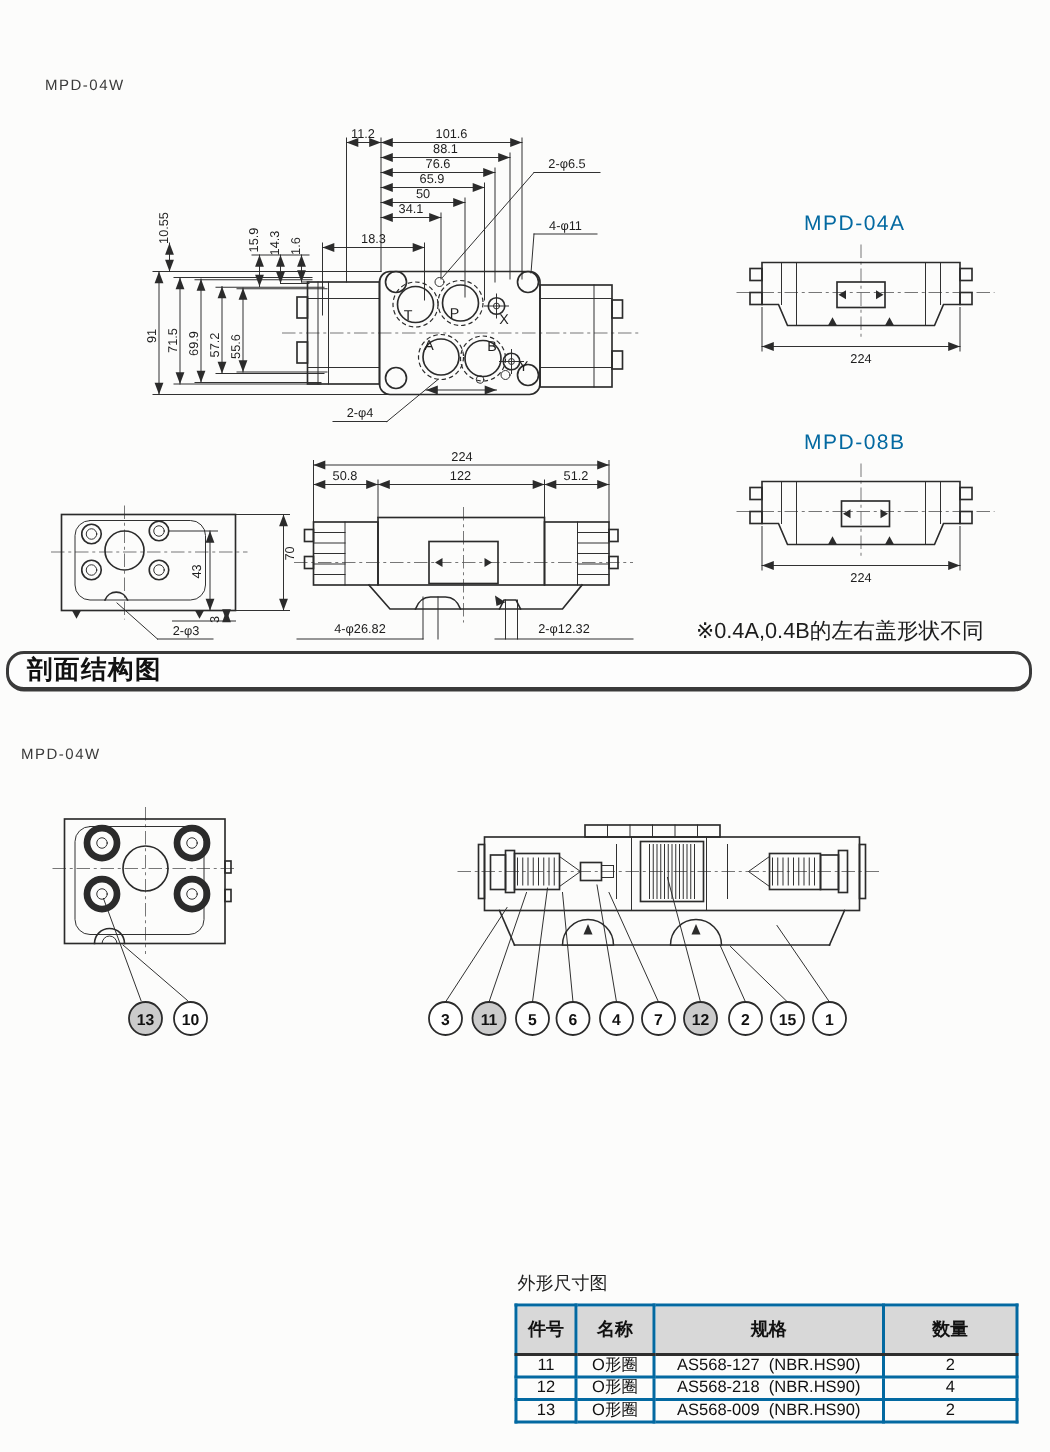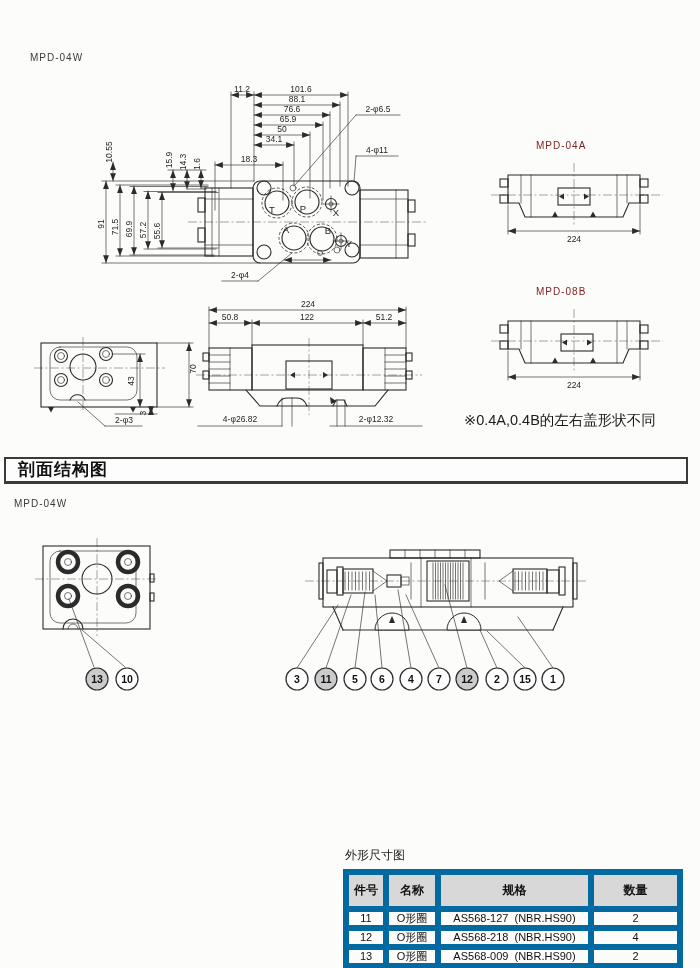--- a/index.html
+++ b/index.html
@@ -2,37 +2,37 @@
 <html><head>
 <meta charset="utf-8">
 <style>
   html,body{margin:0;padding:0;background:#e8e8e8;}
   .page{position:relative;width:700px;height:968px;background:#fcfcfb;overflow:hidden;
         font-family:"Liberation Sans","DejaVu Sans",sans-serif;color:#222;}
   .hdrbox{position:absolute;left:4px;width:684px;height:27px;box-sizing:border-box;
           border:2px solid #3a3a3a;border-bottom-width:3px;background:#fdfdfd;
           font-size:17px;font-weight:bold;color:#111;line-height:22px;padding-left:12px;letter-spacing:1px;}
   .model{position:absolute;font-size:10px;color:#3a3a3a;letter-spacing:1px;}
-  .viewlabel{position:absolute;font-size:10px;color:#7f1d1d;letter-spacing:1px;}
+  .viewlabel{position:absolute;font-size:14px;color:#0369a1;letter-spacing:1px;}
   .note{position:absolute;font-size:14.5px;font-weight:500;color:#1c1c1c;}
   .dwg{position:absolute;}
   svg text{font-family:"Liberation Sans","DejaVu Sans",sans-serif;}
   .dt{font-size:8.5px;fill:#1e1e1e;text-anchor:middle;}
   .pt{font-size:9.5px;fill:#1e1e1e;text-anchor:middle;}
   .ln{fill:none;stroke:#2b2b2b;stroke-width:1.1;stroke-linecap:square;}
   .tn{fill:none;stroke:#2b2b2b;stroke-width:0.65;stroke-linecap:square;}
   .cl{fill:none;stroke:#5a5a5a;stroke-width:0.55;stroke-dasharray:9 2.5 2 2.5;}
   .dsh{fill:none;stroke:#2b2b2b;stroke-width:0.8;stroke-dasharray:3 2;}
   .callout circle{fill:#ffffff;stroke:#2b2b2b;stroke-width:1.2;}
   .callout.shaded circle{fill:#cbcbcb;}
   .callout text{font-size:10.5px;text-anchor:middle;fill:#111;font-weight:bold;}
   .seal{position:absolute;left:343px;top:847px;}
   .seal .ttl{font-size:12px;color:#222;margin:0 0 5px 2px;}
   table.st{border-collapse:collapse;table-layout:fixed;width:334px;font-size:11px;color:#111;}
-  table.st th,table.st td{border:6px solid #0369a1;text-align:center;padding:0;overflow:hidden;margin-top:29px;}
+  table.st th,table.st td{border:2px solid #0369a1;text-align:center;padding:0;overflow:hidden;margin-top:29px;}
   table.st{border:2px solid #2e2e2e;}
   table.st th{background:#d8d8d8;height:31px;font-weight:bold;font-size:12px;border-bottom:2px solid #2e2e2e;}
   table.st td{height:13px;line-height:13px;}
   td.spec{white-space:pre;}
 </style>
 </head>
 <body>
 
 <div class="page">
 
@@ -318,21 +318,21 @@
     <line class="tn" x1="90" y1="105" x2="90" y2="133"></line>
     <line class="tn" x1="100" y1="105" x2="100" y2="133"></line>
     <line class="tn" x1="145" y1="107" x2="145" y2="133"></line>
     <line class="tn" x1="153" y1="107" x2="153" y2="133"></line>
     <line class="tn" x1="6" y1="133" x2="90" y2="133"></line>
     <line class="tn" x1="138" y1="133" x2="230" y2="133"></line>
     <text class="dt" x="48" y="129">4-φ26.82</text>
     <text class="dt" x="184" y="129">2-φ12.32</text>
   </svg>
 
-  <div class="hdrbox" style="top:457px;">剖面结构图</div>
+  <div class="hdrbox" style="top:434px;border-radius:12px;">剖面结构图</div>
   <div class="model" style="left:14px;top:498px;">MPD-04W</div>
 
   <svg class="dwg" style="left:30px;top:533px;" width="200" height="165" viewBox="0 0 200 165">
     <line class="cl" x1="5" y1="46" x2="126" y2="46"></line>
     <line class="cl" x1="67" y1="5" x2="67" y2="103"></line>
     <rect class="ln" x="13" y="13" width="107" height="83"></rect>
     <rect class="tn" x="20" y="18" width="86" height="72" rx="10"></rect>
     <circle cx="38" cy="29" r="10" fill="none" stroke="#2b2b2b" stroke-width="4.5"></circle>
     <circle class="tn" cx="38" cy="29" r="3.5"></circle>
     <circle cx="98" cy="29" r="10" fill="none" stroke="#2b2b2b" stroke-width="4.5"></circle>

